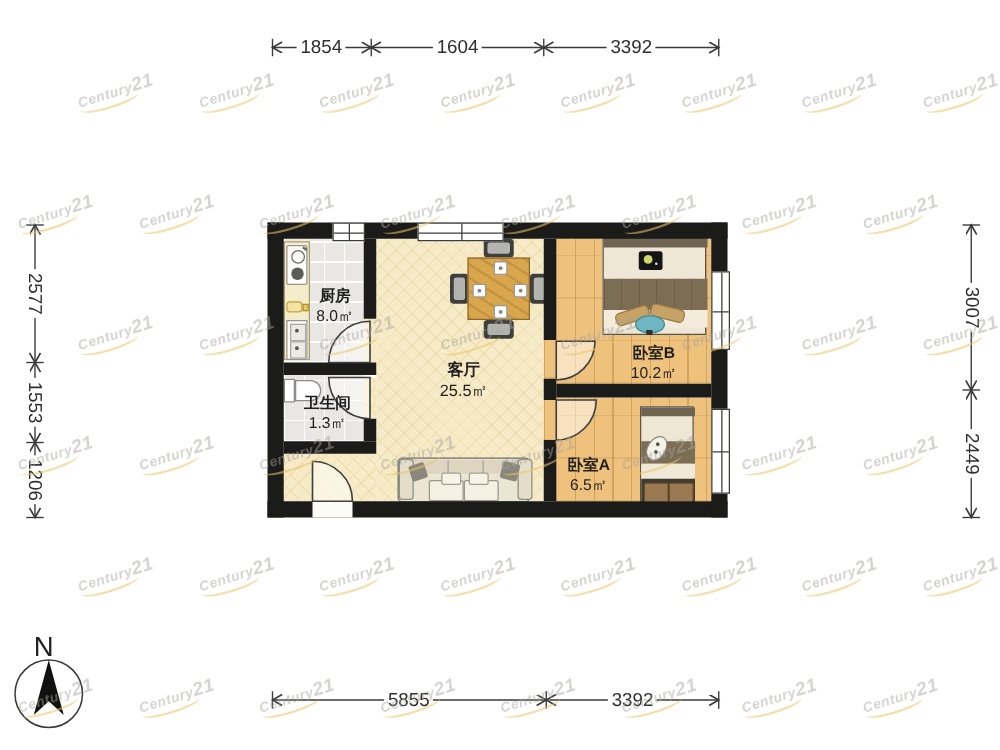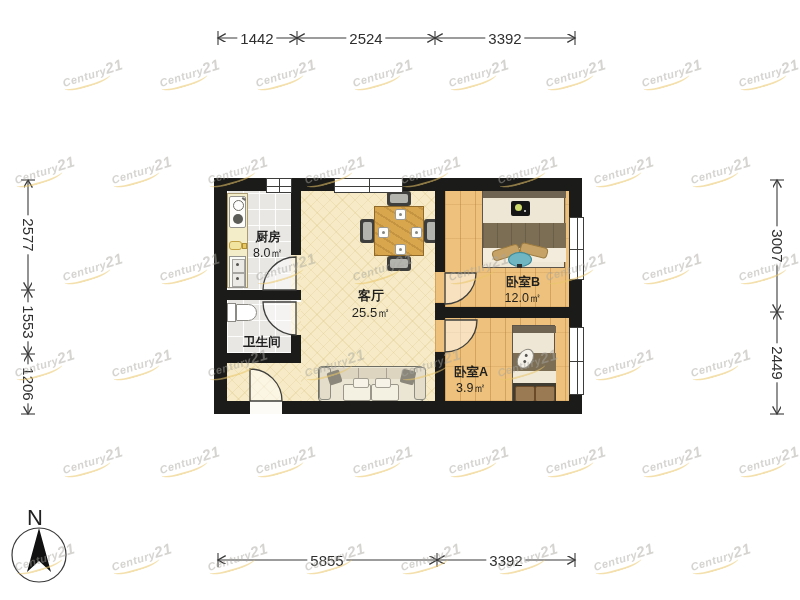--- a/index.html
+++ b/index.html
@@ -79,22 +79,22 @@
     <line x1="218" y1="560" x2="437" y2="560"></line>
     <line x1="437" y1="560" x2="575" y2="560"></line>
     <line x1="28" y1="180" x2="28" y2="290"></line>
     <line x1="28" y1="290" x2="28" y2="354"></line>
     <line x1="28" y1="354" x2="28" y2="414"></line>
     <line x1="777" y1="180" x2="777" y2="312"></line>
     <line x1="777" y1="312" x2="777" y2="414"></line>
   </g>
 </svg>
 
-<div class="dimlabel" style="left:257px;top:38px">1442</div>
-<div class="dimlabel" style="left:366px;top:38px">2524</div>
+<div class="dimlabel" style="left:257px;top:38px">1854</div>
+<div class="dimlabel" style="left:366px;top:38px">1604</div>
 <div class="dimlabel" style="left:505px;top:38px">3392</div>
 <div class="dimlabel" style="left:327px;top:560px">5855</div>
 <div class="dimlabel" style="left:506px;top:560px">3392</div>
 <div class="dimlabel vert" style="left:28px;top:235px">2577</div>
 <div class="dimlabel vert" style="left:28px;top:322px">1553</div>
 <div class="dimlabel vert" style="left:28px;top:384px">1206</div>
 <div class="dimlabel vert" style="left:777px;top:246px">3007</div>
 <div class="dimlabel vert" style="left:777px;top:363px">2449</div>
 
 <div class="floor-tile" style="left:227px;top:191px;width:64px;height:99px"></div>
@@ -217,35 +217,35 @@
     <path d="M445 273 L476 273 A31 31 0 0 1 445 304 Z"></path>
     <path d="M445 320 L477 320 A32 32 0 0 1 445 352 Z"></path>
     <path d="M250 401 L250 369 A32 32 0 0 1 282 401 Z"></path>
   </g>
 </svg>
 
 <div class="room-label" style="left:238px;top:229px;width:60px">
   <span class="rname">厨房</span>
   <span class="rarea">8.0㎡</span>
 </div>
-<div class="room-label" style="left:232px;top:334px;width:60px">
+<div class="room-label" style="left:232px;top:314px;width:60px">
   <span class="rname">卫生间</span>
-  <span class="rarea">2.9㎡</span>
+  <span class="rarea">1.3㎡</span>
 </div>
 <div class="room-label" style="left:331px;top:288px;width:80px;font-size:13px">
   <span class="rname">客厅</span>
   <span class="rarea">25.5㎡</span>
 </div>
 <div class="room-label" style="left:483px;top:274px;width:80px">
   <span class="rname">卧室B</span>
-  <span class="rarea">12.0㎡</span>
+  <span class="rarea">10.2㎡</span>
 </div>
 <div class="room-label" style="left:431px;top:364px;width:80px">
   <span class="rname">卧室A</span>
-  <span class="rarea">3.9㎡</span>
+  <span class="rarea">6.5㎡</span>
 </div>
 
 <div class="abs" style="left:27px;top:505px;font-size:22px;color:#222;z-index:7">N</div>
 <svg class="abs" width="60" height="62" style="left:10px;top:524px;z-index:7">
   <circle cx="29" cy="31" r="27" fill="none" stroke="#3a3a3a" stroke-width="1.2"></circle>
   <polygon points="29,4 41,48 29,37 17,48" fill="#111"></polygon>
 </svg>
 
 <div id="wm-layer">
     <div class="wm" style="left: 62px; top: 62px;"><span>Century</span><span class="wm21">21</span></div>

